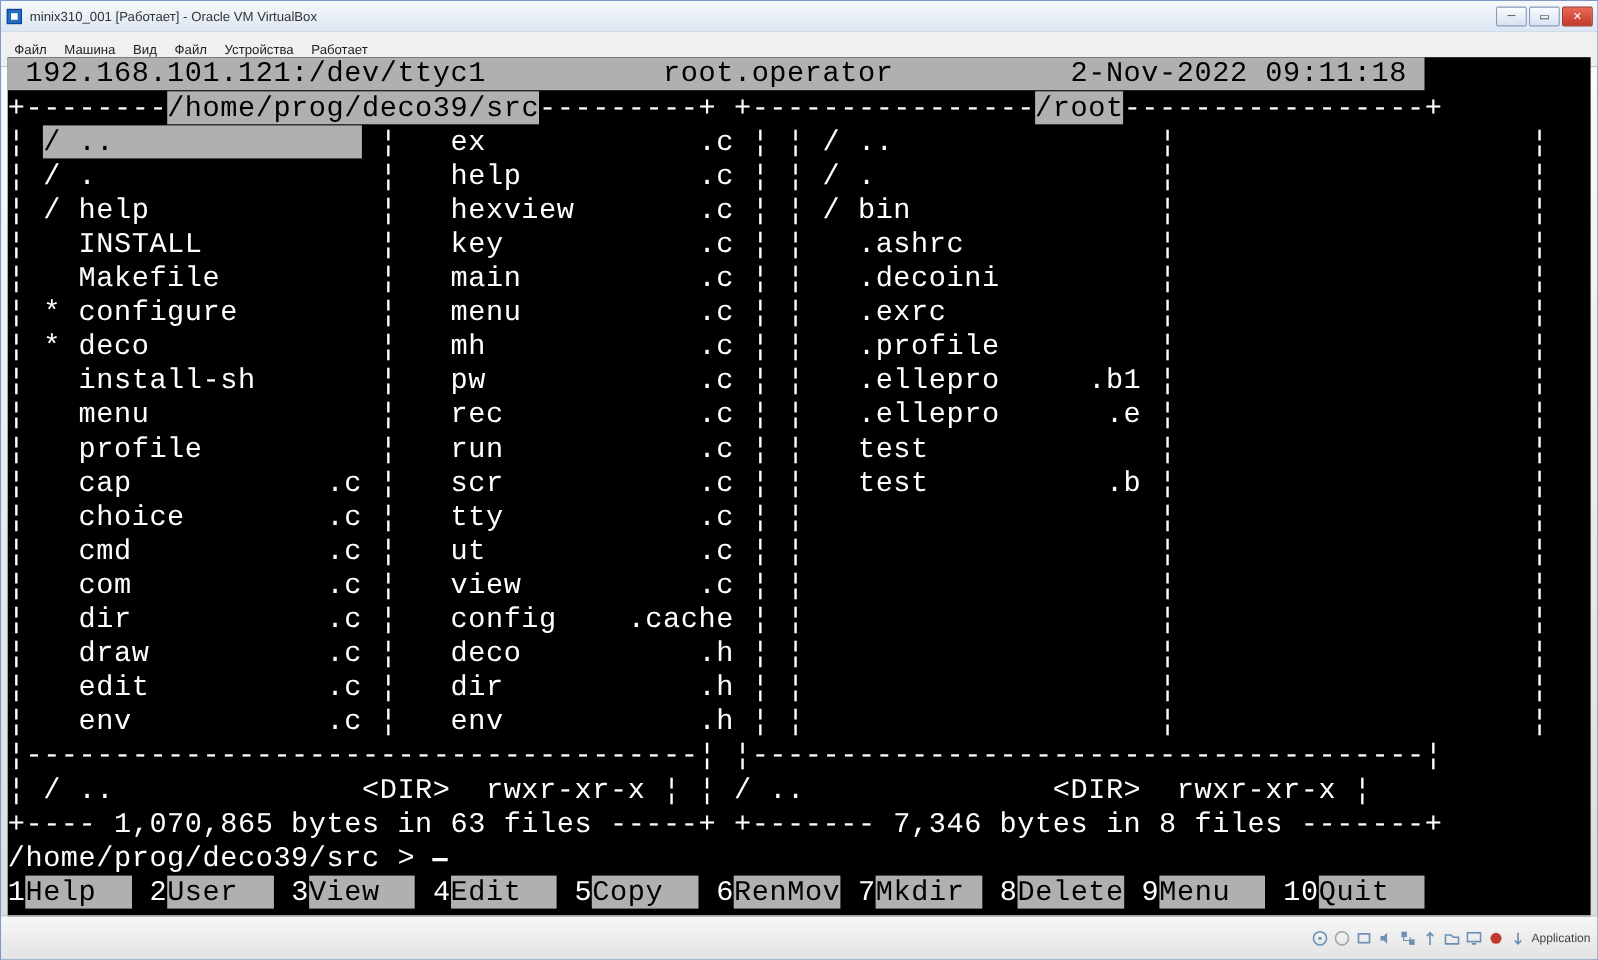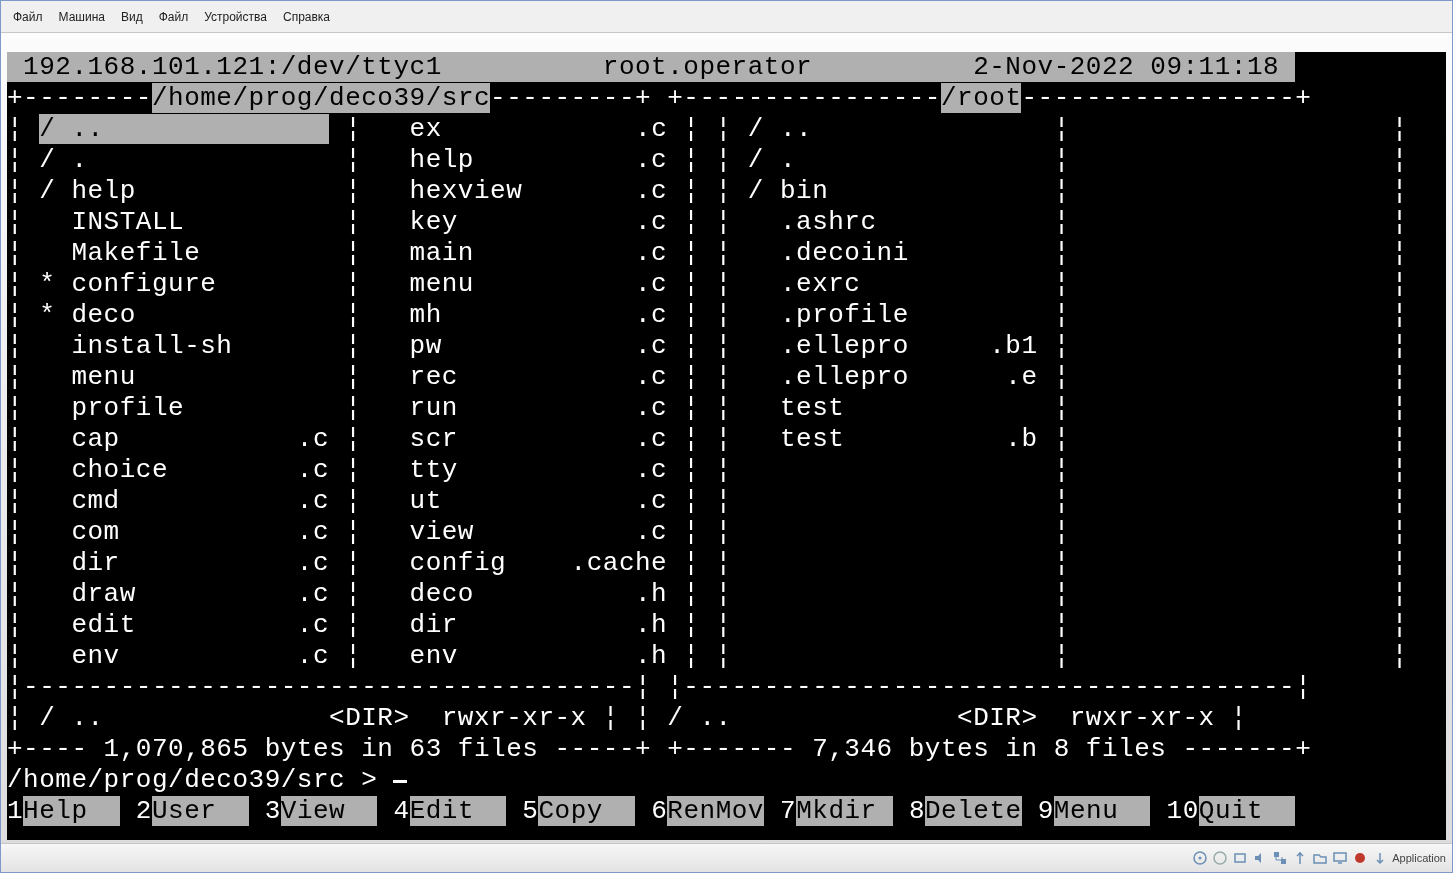--- a/index.html
+++ b/index.html
@@ -78,21 +78,21 @@
     letter-spacing: 0.5px;
   }
   .row { display: block; height: 31px; }
   .inv { background: #b0b0b0; color: #000; }
   .cursor { display:inline-block; width:14px; height:3px; background:#fff; vertical-align: baseline; margin-bottom:4px;}
 
   
   .status-bar {
     position: absolute;
     bottom: 0; left: 0; right: 0;
-    height: 29px;
+    height: 40px;
     background: linear-gradient(#f7f7f7,#e3e3e3);
     border-top: 1px solid #c7c7c7;
     display: flex;
     align-items: center;
     justify-content: flex-end;
     padding: 0 6px;
     gap: 4px;
     font-size: 11px;
     color: #444;
   }
@@ -100,28 +100,42 @@
     width: 16px; height: 16px;
     display:inline-flex; align-items:center; justify-content:center;
     color:#6b8fb5;
   }
 </style>
 </head>
 <body>
 
 <div class="vbx-frame">
 
+  <div class="title-bar">
+    <span class="vb-icon">
+      <svg viewBox="0 0 16 16" width="16" height="16">
+          <rect x="1" y="1" width="14" height="14" fill="#0a3d91"></rect>
+          <rect x="2" y="2" width="12" height="12" fill="#1f6ec0"></rect>
+          <rect x="5" y="5" width="6" height="6" fill="#fff"></rect>
+        </svg>
+    </span>
+    <span>minix310_001 [Работает] - Oracle VM VirtualBox</span>
+    <span class="spacer"></span>
+    <span class="win-btn">─</span>
+    <span class="win-btn">▭</span>
+    <span class="win-btn close">✕</span>
+  </div>
 
   <div class="menu-bar">
     <span>Файл</span>
     <span>Машина</span>
     <span>Вид</span>
     <span>Файл</span>
     <span>Устройства</span>
-    <span>Справка</span>
+    <span>Работает</span>
   </div>
 
   <div class="terminal" id="terminal"><span class="row"><span class="inv"> 192.168.101.121:/dev/ttyc1          root.operator          2-Nov-2022 09:11:18 </span></span><span class="row">+--------<span class="inv">/home/prog/deco39/src</span>---------+ +----------------<span class="inv">/root</span>-----------------+</span><span class="row">¦ <span class="inv">/ ..              </span> ¦   ex            .c ¦ ¦ / ..               ¦                    ¦</span><span class="row">¦ / .                ¦   help          .c ¦ ¦ / .                ¦                    ¦</span><span class="row">¦ / help             ¦   hexview       .c ¦ ¦ / bin              ¦                    ¦</span><span class="row">¦   INSTALL          ¦   key           .c ¦ ¦   .ashrc           ¦                    ¦</span><span class="row">¦   Makefile         ¦   main          .c ¦ ¦   .decoini         ¦                    ¦</span><span class="row">¦ * configure        ¦   menu          .c ¦ ¦   .exrc            ¦                    ¦</span><span class="row">¦ * deco             ¦   mh            .c ¦ ¦   .profile         ¦                    ¦</span><span class="row">¦   install-sh       ¦   pw            .c ¦ ¦   .ellepro     .b1 ¦                    ¦</span><span class="row">¦   menu             ¦   rec           .c ¦ ¦   .ellepro      .e ¦                    ¦</span><span class="row">¦   profile          ¦   run           .c ¦ ¦   test             ¦                    ¦</span><span class="row">¦   cap           .c ¦   scr           .c ¦ ¦   test          .b ¦                    ¦</span><span class="row">¦   choice        .c ¦   tty           .c ¦ ¦                    ¦                    ¦</span><span class="row">¦   cmd           .c ¦   ut            .c ¦ ¦                    ¦                    ¦</span><span class="row">¦   com           .c ¦   view          .c ¦ ¦                    ¦                    ¦</span><span class="row">¦   dir           .c ¦   config    .cache ¦ ¦                    ¦                    ¦</span><span class="row">¦   draw          .c ¦   deco          .h ¦ ¦                    ¦                    ¦</span><span class="row">¦   edit          .c ¦   dir           .h ¦ ¦                    ¦                    ¦</span><span class="row">¦   env           .c ¦   env           .h ¦ ¦                    ¦                    ¦</span><span class="row">¦--------------------------------------¦ ¦--------------------------------------¦</span><span class="row">¦ / ..              &lt;DIR&gt;  rwxr-xr-x ¦ ¦ / ..              &lt;DIR&gt;  rwxr-xr-x ¦</span><span class="row">+---- 1,070,865 bytes in 63 files -----+ +------- 7,346 bytes in 8 files -------+</span><span class="row">/home/prog/deco39/src &gt; <span class="cursor"></span></span><span class="row">1<span class="inv">Help  </span> 2<span class="inv">User  </span> 3<span class="inv">View  </span> 4<span class="inv">Edit  </span> 5<span class="inv">Copy  </span> 6<span class="inv">RenMov</span> 7<span class="inv">Mkdir </span> 8<span class="inv">Delete</span> 9<span class="inv">Menu  </span> 10<span class="inv">Quit  </span> </span></div>
 
   <div class="status-bar">
     <span class="sb-icon">
         <svg width="14" height="14" viewBox="0 0 14 14">
           <circle cx="7" cy="7" r="6" fill="none" stroke="#6b8fb5" stroke-width="1.5"></circle>
           <circle cx="7" cy="7" r="1.5" fill="#6b8fb5"></circle>
         </svg>

